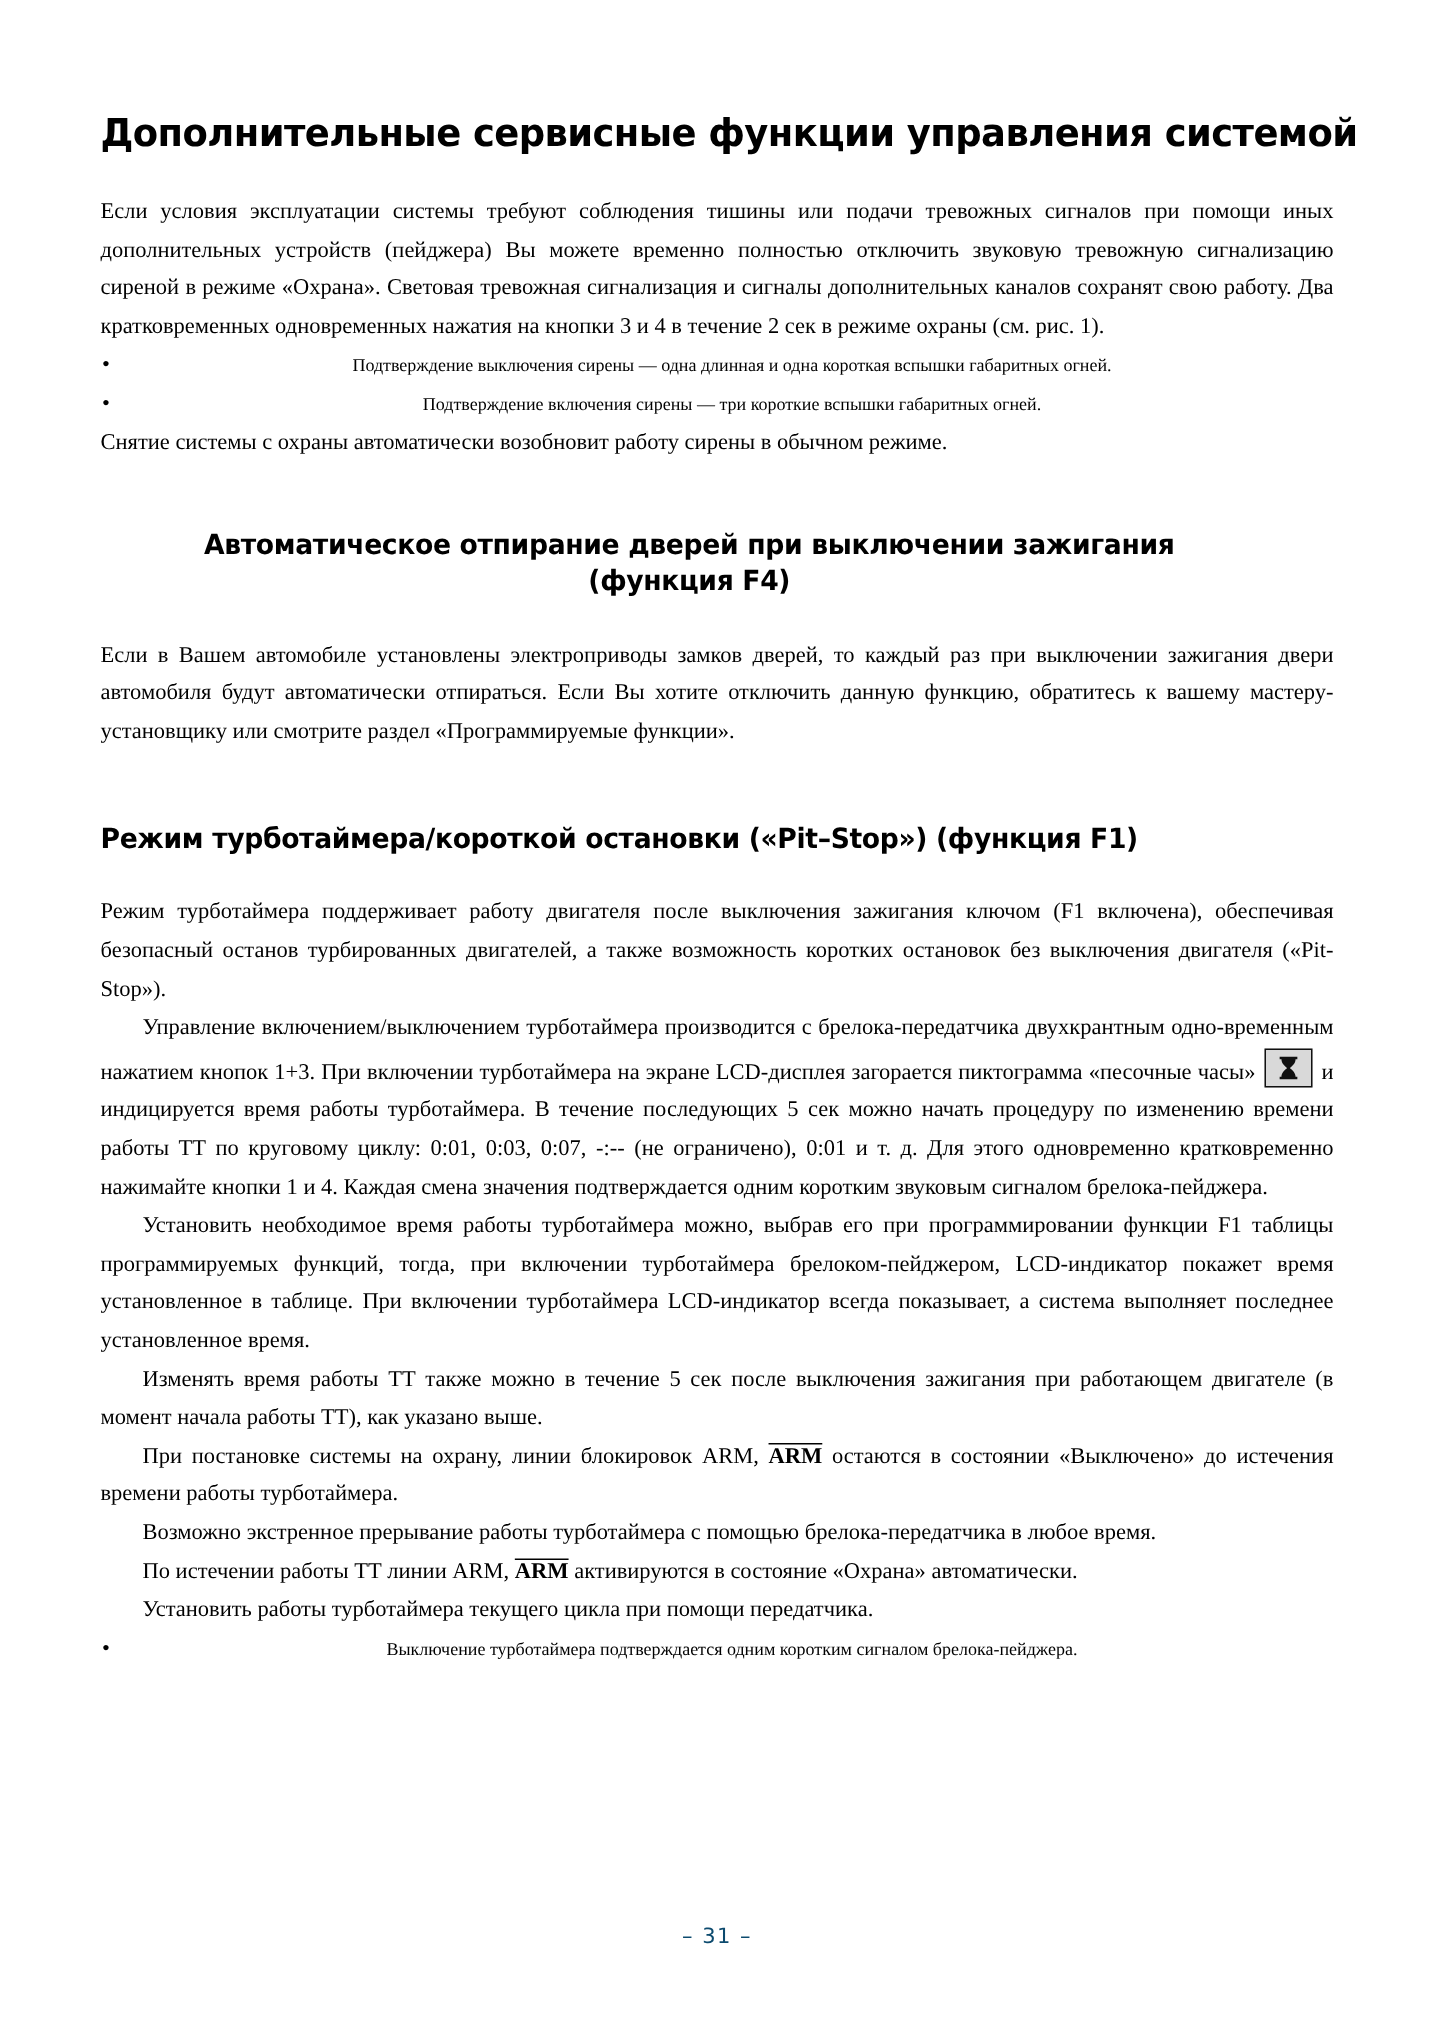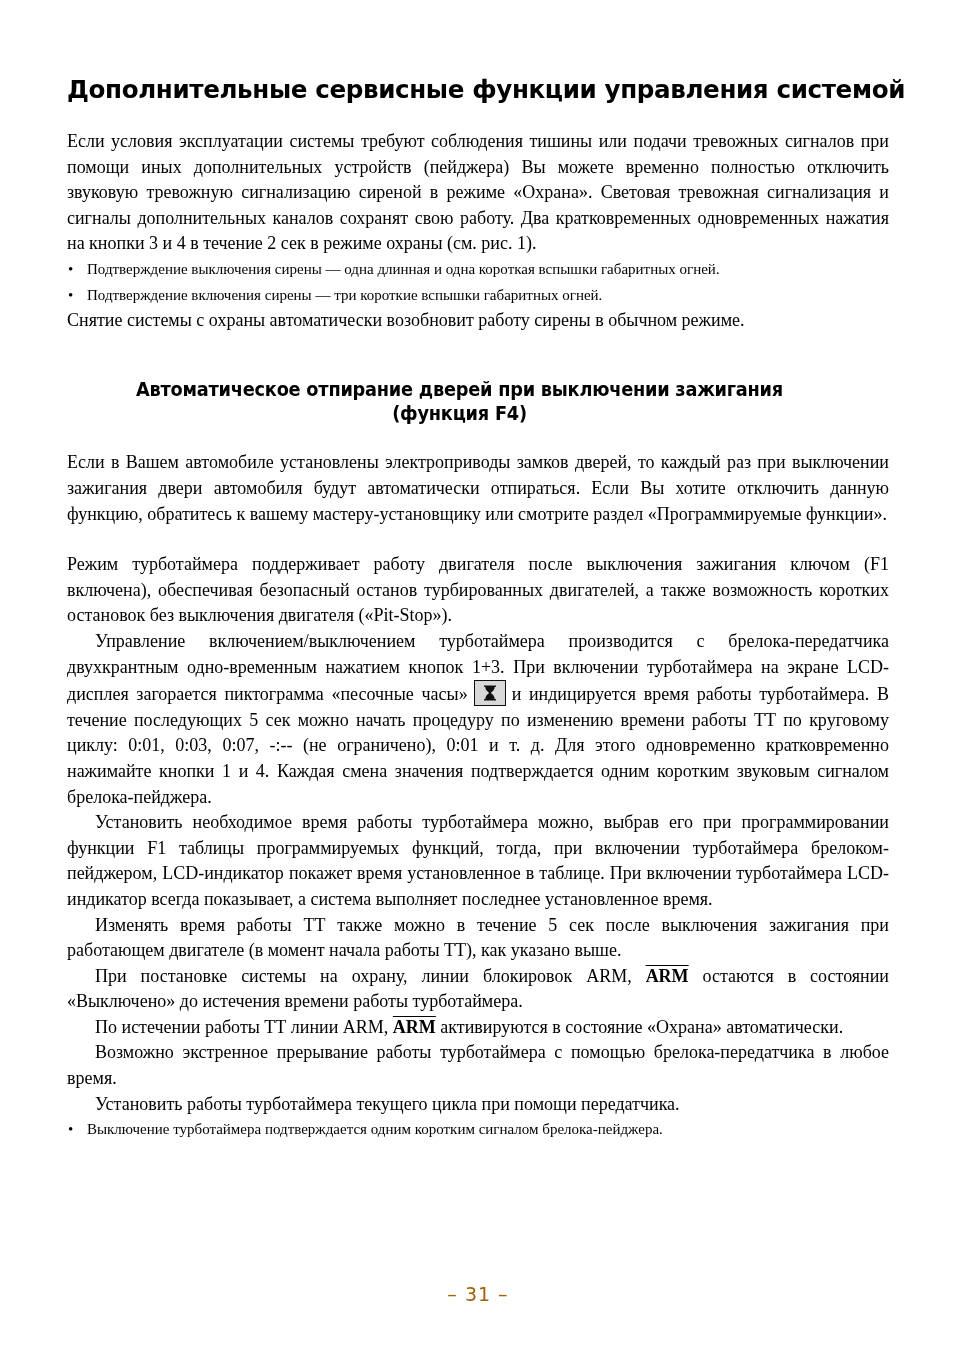--- a/index.html
+++ b/index.html
@@ -46,43 +46,43 @@
     transform: scaleX(0.955);
     transform-origin: left center;
     white-space: nowrap;
   }
   .head-block-1 { padding-top: 29px; }
   .head-block-2 { padding-top: 44px; text-align: center; }
   .head-block-3 { padding-top: 46px; }
 
   
   .para {
-    font-size: 18px;
+    font-size: 15px;
     line-height: 25.6px;
     text-align: justify;
     text-justify: inter-word;
     margin: 0;
     hyphens: manual;
   }
   .para.first { padding-top: 25px; }
   .para.indent { text-indent: 28px; }
   .para.tight { margin-top: 0; }
 
   
   ul.bullets {
     list-style: none;
     margin: 0;
     padding: 0;
   }
   ul.bullets li {
-    font-size: 15px;
+    font-size: 12px;
     line-height: 25.6px;
     position: relative;
     padding-left: 20px;
-    text-align: left;
+    text-align: center;
   }
   ul.bullets li::before {
     content: "\2022";
     position: absolute;
     left: 1px;
     top: 0;
     font-size: 15px;
   }
 
   
@@ -110,23 +110,23 @@
   }
 
   
   .page-number {
     position: absolute;
     left: 0;
     top: 1283px;
     width: 822px;
     text-align: center;
     font-family: "DejaVu Sans", "Liberation Sans", sans-serif;
-    font-size: 19px;
+    font-size: 14px;
     letter-spacing: 1px;
-    color: #a16207;
+    color: #0c4a6e;
   }
 </style>
 </head>
 <body>
 
 <div class="page">
 
   <h1 class="doc-title">Дополнительные сервисные функции управления системой</h1>
 
 
@@ -139,36 +139,39 @@
 
   <p class="para tight">Снятие системы с охраны автоматически возобновит работу сирены в обычном режиме.</p>
 
   <div class="head-block-2">
     <div class="section-head">Автоматическое отпирание дверей при выключении зажигания</div>
     <div class="section-head">(функция F4)</div>
   </div>
 
   <p class="para first">Если в Вашем автомобиле установлены электроприводы замков дверей, то каждый раз при выключении зажигания двери автомобиля будут автоматически отпираться. Если Вы хотите отключить данную функцию, обратитесь к вашему мастеру-установщику или смотрите раздел «Программируемые функции».</p>
 
+  <div class="head-block-3">
+    <div class="section-head">Режим турботаймера/короткой остановки («Pit–Stop») (функция F1)</div>
+  </div>
 
   <p class="para first">Режим турботаймера поддерживает работу двигателя после выключения зажигания ключом (F1 включена), обеспечивая безопасный останов турбированных двигателей, а также возможность коротких остановок без выключения двигателя («Pit-Stop»).</p>
 
   <p class="para indent"><span>Управление включением/выключением турботаймера производится с брелока-передатчика двухкрантным одно-временным нажатием кнопок 1+3. При включении турботаймера на экране LCD-дисплея загорается пиктограмма «песочные часы»</span><span class="icon-box"><svg width="15" height="17" viewBox="0 0 15 17" aria-hidden="true">
           <path d="M1.6 1 H13.4 V2.6 H12.2 C12.2 5.4 9.9 7.3 8.3 8.5 C9.9 9.7 12.2 11.6 12.2 14.4 H13.4 V16 H1.6 V14.4 H2.8 C2.8 11.6 5.1 9.7 6.7 8.5 C5.1 7.3 2.8 5.4 2.8 2.6 H1.6 Z" fill="#111"></path>
         </svg></span><span>и индицируется время работы турботаймера. В течение последующих 5 сек можно начать процедуру по изменению времени работы ТТ по круговому циклу: 0:01, 0:03, 0:07, -:-- (не ограничено), 0:01 и т. д. Для этого одновременно кратковременно нажимайте кнопки 1 и 4. Каждая смена значения подтверждается одним коротким звуковым сигналом брелока-пейджера.</span></p>
 
   <p class="para indent">Установить необходимое время работы турботаймера можно, выбрав его при программировании функции F1 таблицы программируемых функций, тогда, при включении турботаймера брелоком-пейджером, LCD-индикатор покажет время установленное в таблице. При включении турботаймера LCD-индикатор всегда показывает, а система выполняет последнее установленное время.</p>
 
   <p class="para indent">Изменять время работы ТТ также можно в течение 5 сек после выключения зажигания при работающем двигателе (в момент начала работы ТТ), как указано выше.</p>
 
   <p class="para indent"><span>При постановке системы на охрану, линии блокировок ARM, </span><span class="overline">ARM</span><span> остаются в состоянии «Выключено» до истечения времени работы турботаймера.</span></p>
 
+  <p class="para indent">Возможно экстренное прерывание работы турботаймера с помощью брелока-передатчика в любое время.</p>
+
   <p class="para indent"><span>По истечении работы ТТ линии ARM, </span><span class="overline">ARM</span><span> активируются в состояние «Охрана» автоматически.</span></p>
-
-  <p class="para indent">Возможно экстренное прерывание работы турботаймера с помощью брелока-передатчика в любое время.</p>
 
   <p class="para indent">Установить работы турботаймера текущего цикла при помощи передатчика.</p>
 
   <ul class="bullets">
     <li>Выключение турботаймера подтверждается одним коротким сигналом брелока-пейджера.</li>
   </ul>
 
   <div class="page-number">– 31 –</div>
 
 </div>

